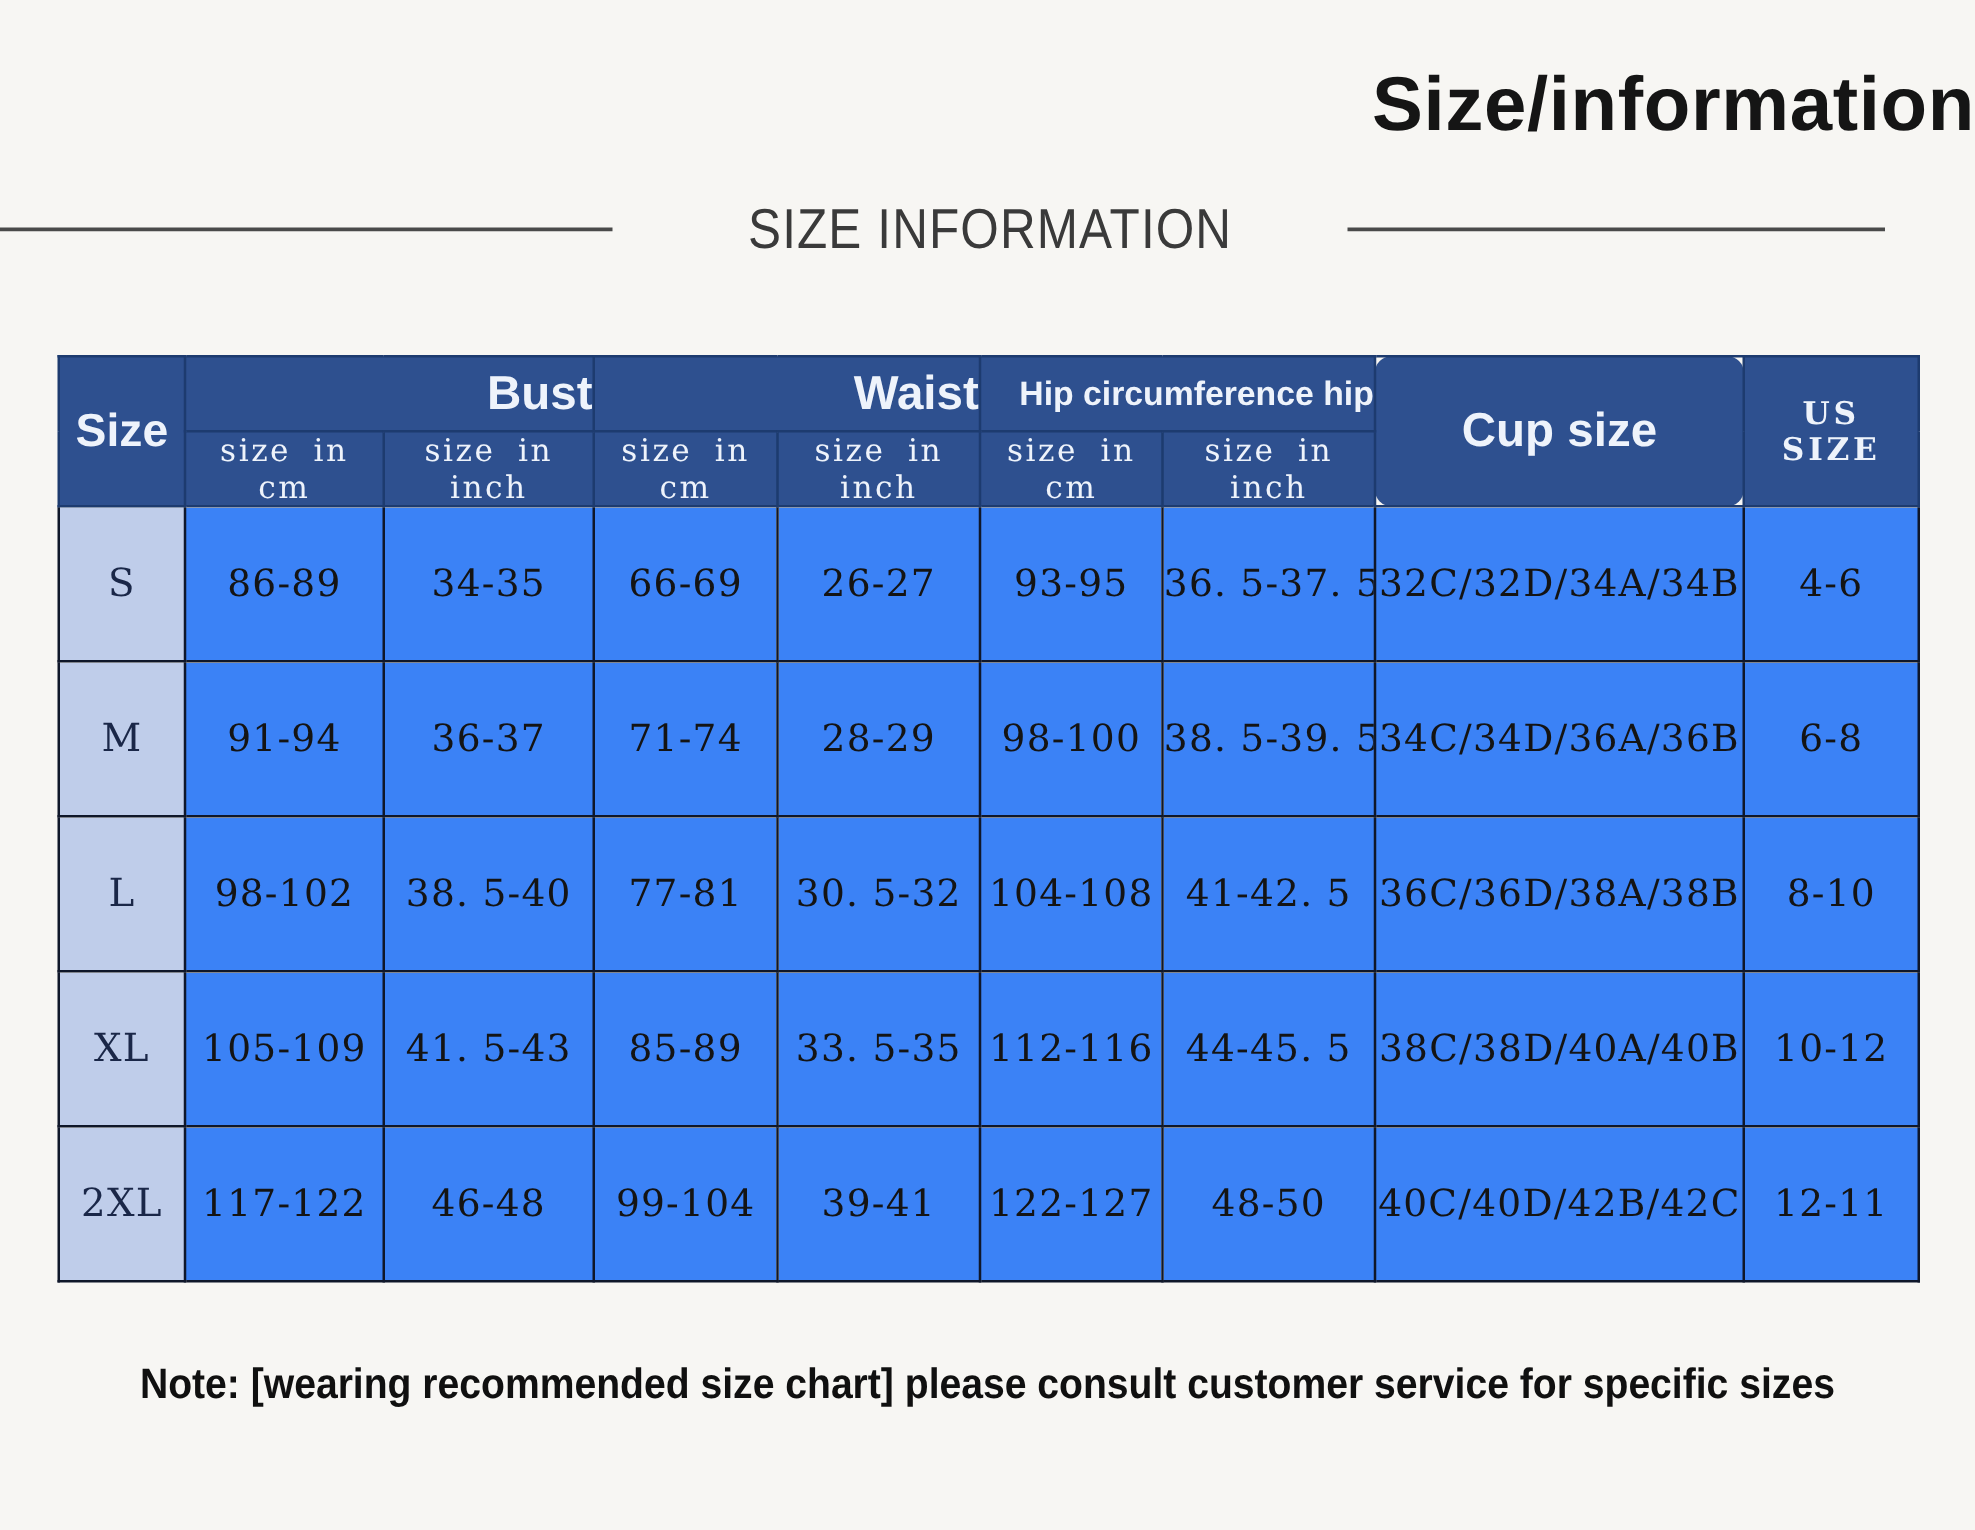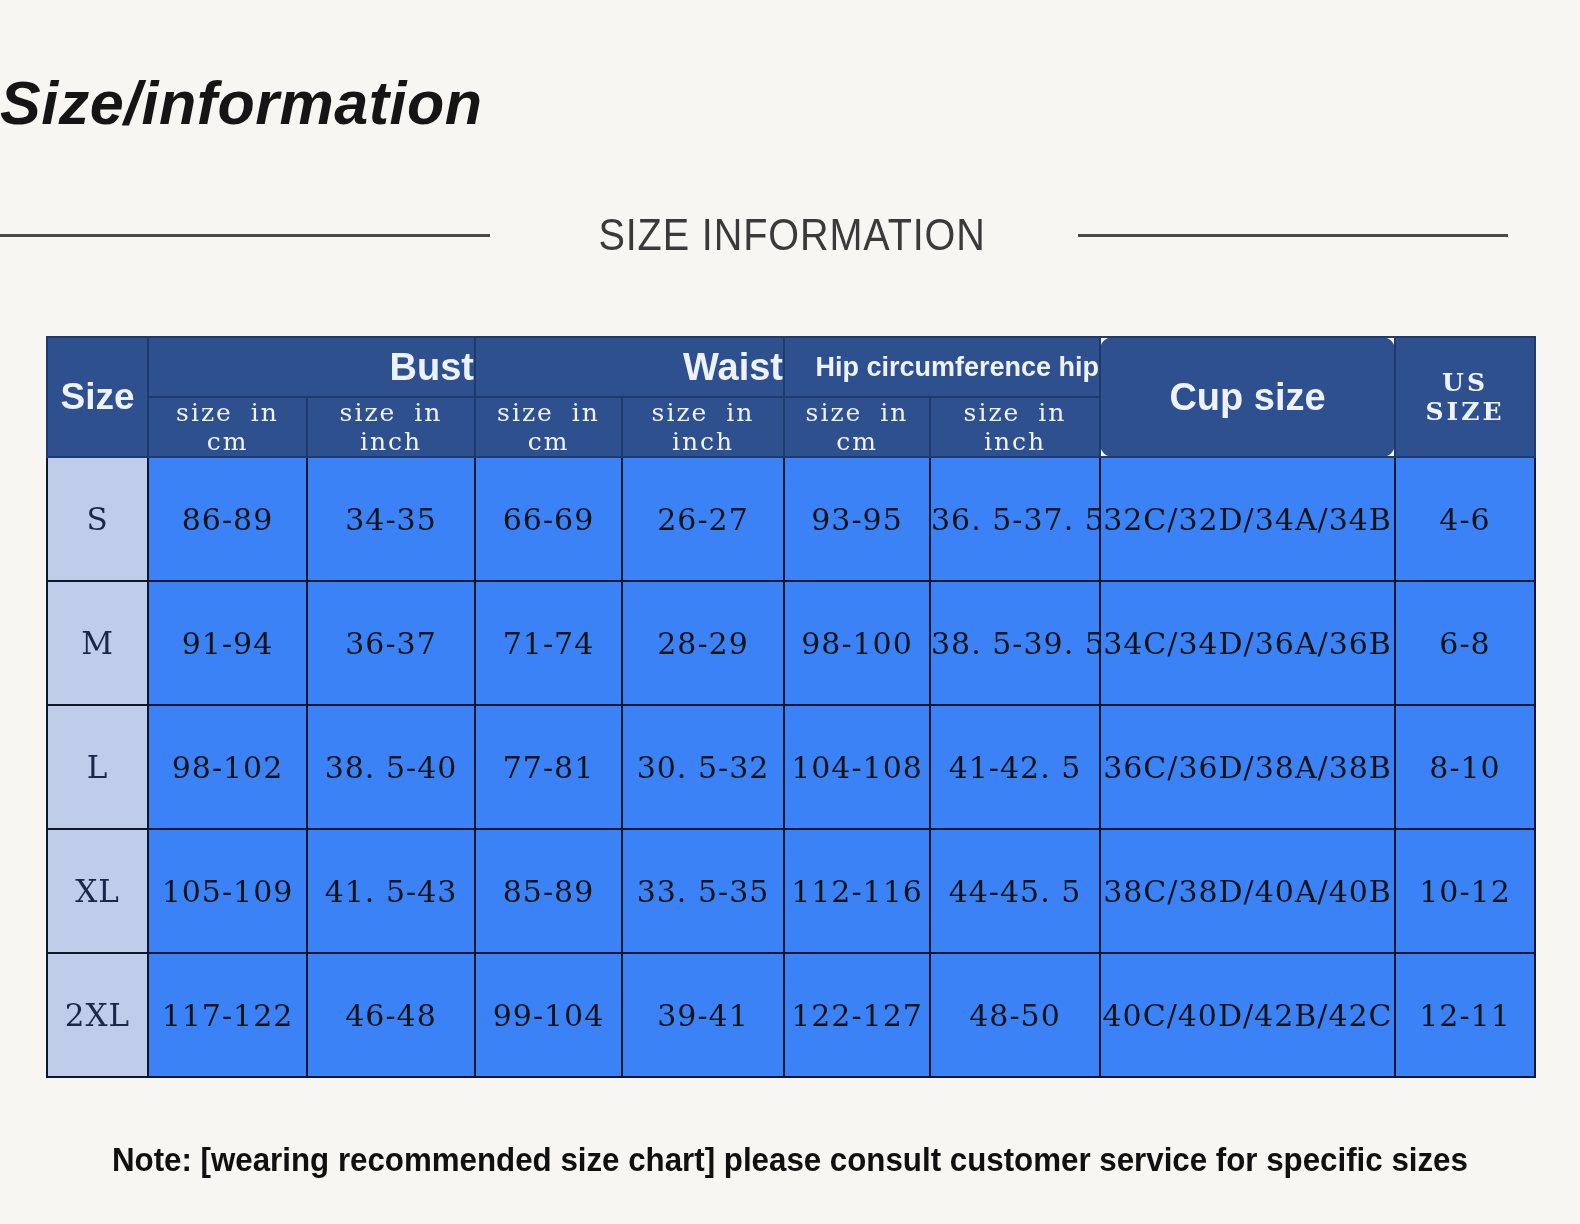--- a/index.html
+++ b/index.html
@@ -3,29 +3,28 @@
 <meta charset="utf-8">
 <style>
   html, body { margin:0; padding:0; }
   body {
     width:1580px; height:1224px;
     background:#f7f6f3;
     font-family:"Liberation Sans", sans-serif;
     overflow:hidden;
   }
   .title {
-    margin:0; padding-top:68px;
-    text-align:left;
+    margin:0; padding-top:48px;
+    text-align:right;
     font-size:61px; font-weight:bold; color:#151515;
     letter-spacing:0.5px;
-    font-style:italic;
   }
   .divider {
     display:flex; align-items:center;
-    margin-top:72px; height:50px;
+    margin-top:40px; height:50px;
   }
   .divider .line { height:3px; background:#4a4a4a; }
   .line-left  { width:490px; margin-right:82px; }
   .line-right { flex:1; margin-left:66px; margin-right:72px; }
   .subtitle {
     display:inline-block;
     font-size:45px; font-weight:400; color:#3a3a3a;
     letter-spacing:1px; white-space:nowrap;
     transform:scaleX(0.88);
   }

